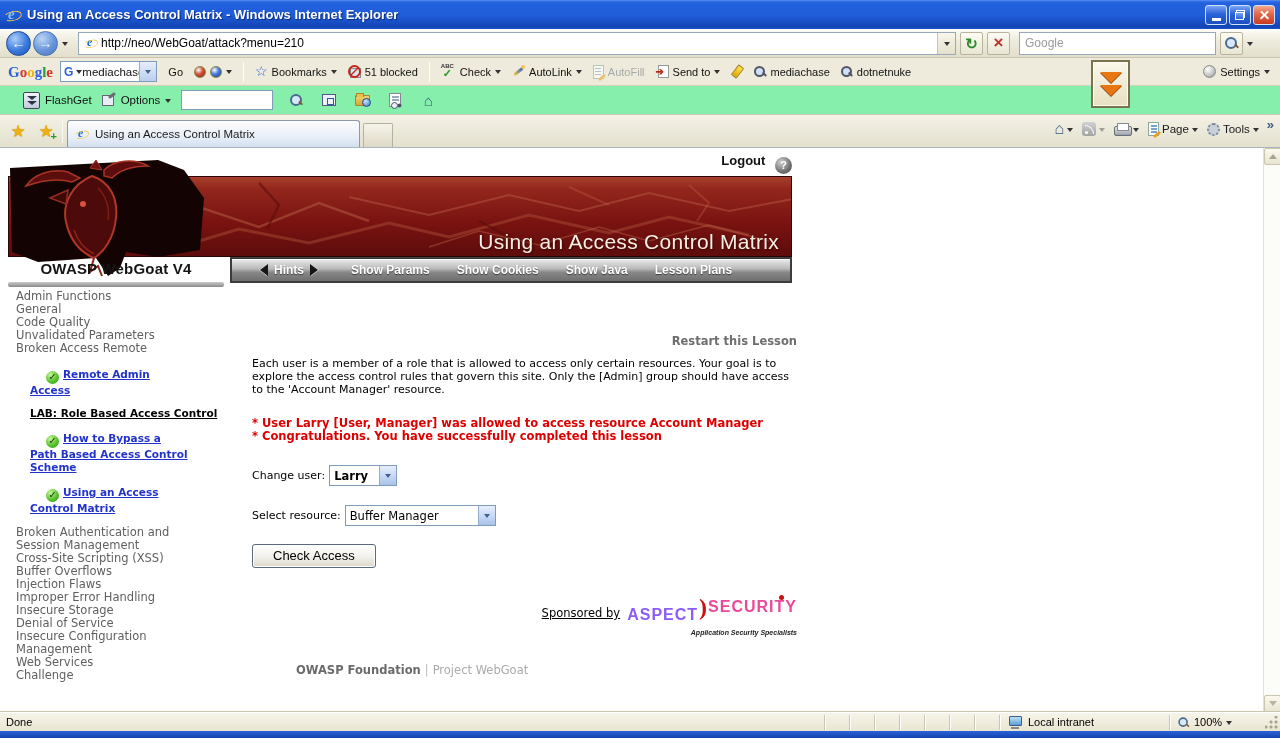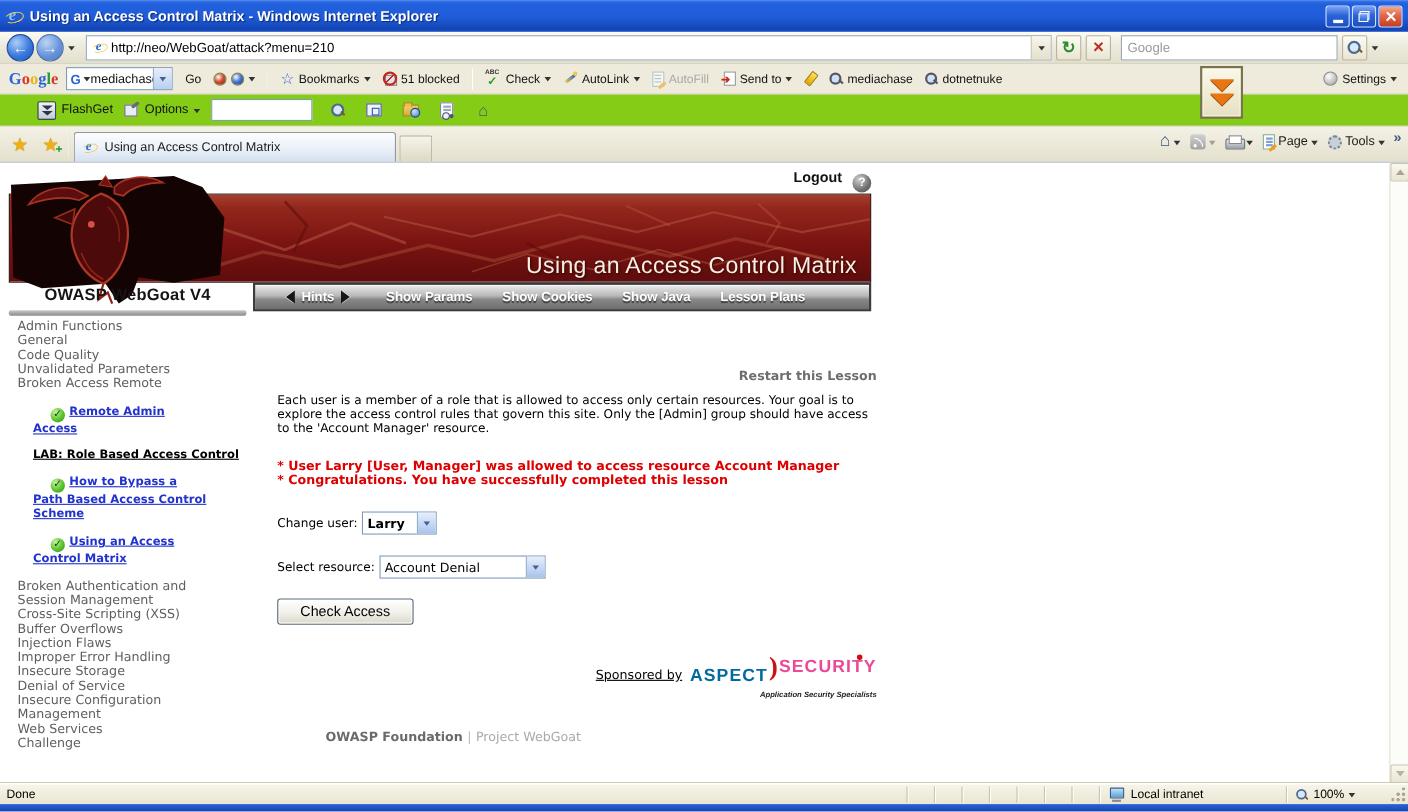--- a/index.html
+++ b/index.html
@@ -108,22 +108,22 @@
     background:radial-gradient(circle at 35% 30%,#fff,#c8c8c8 55%,#8e8e8e); display:inline-block; }
 
   
   .dl-box { position:absolute; left:1091px; top:60px; width:39px; height:48px; z-index:6;
     background:linear-gradient(#fbf8ea,#e6e0c2); border:2px solid #7a744e; box-shadow:inset 0 0 0 1px #fffdf2;
     display:flex; flex-direction:column; align-items:center; justify-content:center; gap:2px; }
   .dchev { width:0; height:0; border-left:11px solid transparent; border-right:11px solid transparent; border-top:11px solid #e87612;
     filter:drop-shadow(0 1px 0 #8c3c08); }
 
   
-  .flashgetbar { position:absolute; left:0; top:86px; width:1280px; height:29px; background:#84cc16;
-    border-bottom:1px solid #cfcbb4; display:flex; align-items:center; padding-left:24px; font-size:11.5px; color:#111; }
+  .flashgetbar { position:absolute; left:0; top:86px; width:1280px; height:29px; background:#86efac;
+    border-bottom:1px solid #cfcbb4; display:flex; align-items:center; padding-left:13px; font-size:11.5px; color:#111; }
   .fg-ic { width:17px; height:17px; border:1px solid #445; border-radius:2px; background:linear-gradient(#f2f4fa,#c2cada);
     display:flex; flex-direction:column; align-items:center; justify-content:center; gap:1px; }
   .fg-ic i { width:0; height:0; border-left:5px solid transparent; border-right:5px solid transparent; border-top:4.5px solid #2c3446; }
   .fg-item { display:flex; align-items:center; gap:5px; margin-left:10px; cursor:pointer; white-space:nowrap; }
   .opt-ic { position:relative; width:14px; height:12px; display:inline-block; }
   .opt-ic::before { content:""; position:absolute; left:0; bottom:0; width:10px; height:9px; background:#e8ecf4; border:1px solid #667; }
   .opt-ic::after { content:""; position:absolute; right:0; top:0; width:8px; height:3px; background:#6a6a72; border-radius:2px; transform:rotate(-35deg); }
   .fg-input { width:92px; height:20px; border:1px solid #7f9db9; margin-left:10px; font-size:11px; padding:0 3px;
     font-family:"Liberation Sans",sans-serif; }
   .fg-tool { margin-left:13px; display:flex; align-items:center; justify-content:center; width:20px; height:20px; cursor:pointer; }
@@ -222,21 +222,21 @@
     display:flex; align-items:center; justify-content:center; }
   .xpselect .arrow i { width:0; height:0; border:3.5px solid transparent; border-top:4.5px solid #44618e; margin-top:4px; }
   .sel-user { width:68px;font-weight:bold; }
   .sel-res { width:151px; }
   .xpbtn { margin-top:18px; border:1px solid #5a6a7a; border-radius:3px; padding:3px 20px 4px 20px;
     background:linear-gradient(#fff,#f1f0e9 55%,#ddd8cb); box-shadow:inset 0 0 0 1px #fff;
     font:13px "Liberation Sans",sans-serif; color:#000; cursor:pointer; }
   .sponsor { margin-top:26px; display:flex; justify-content:flex-end; align-items:center; height:38px; position:relative; }
   .sponsored-by { font-size:11.5px; margin-right:7px;text-decoration:underline; }
   .asl { display:flex; align-items:center; position:relative; padding-bottom:12px; cursor:pointer; }
-  .asl .w1 { font:900 16px "Liberation Sans",sans-serif; letter-spacing:1px; color:#0369a1;margin-top:15px; }
+  .asl .w1 { font:900 16px "Liberation Sans",sans-serif; letter-spacing:1px; color:#8b5cf6;margin-top:15px; }
   .asl .paren { font:700 24px "Liberation Serif",serif; color:#cc1111; margin:0 1px; line-height:20px; }
   .asl .w2 { font:900 16px "Liberation Sans",sans-serif; letter-spacing:1px; color:#ec4899; position:relative; }
   .asl .w2::after { content:""; position:absolute; right:13px; top:-3px; width:5px; height:5px; border-radius:50%; background:#cc1111; }
   .asl .tagline { position:absolute; right:0; bottom:0; font:italic bold 7px "Liberation Sans",sans-serif; color:#222; white-space:nowrap; }
   .footerline { margin-top:31px; margin-left:44px; font-size:11.5px; }
   .footerline .f1 { color:#6a6a6a; font-weight:bold; cursor:pointer; }
   .footerline .fsep { color:#bbb; margin:0 4px; }
   .footerline .f2 { color:#aaa; cursor:pointer; }
 
   
@@ -563,21 +563,21 @@
         <span class="xpselect sel-user">
           <span class="val">Larry</span>
           <span class="arrow">
               <i></i>
             </span>
         </span>
       </div>
       <div class="form-row second">
         <span class="form-label">Select resource:</span>
         <span class="xpselect sel-res">
-          <span class="val">Account Denial</span>
+          <span class="val">Buffer Manager</span>
           <span class="arrow">
               <i></i>
             </span>
         </span>
       </div>
       <button class="xpbtn">Check Access</button>
 
       <div class="sponsor">
         <span class="sponsored-by">Sponsored by</span>
         <span class="asl">

